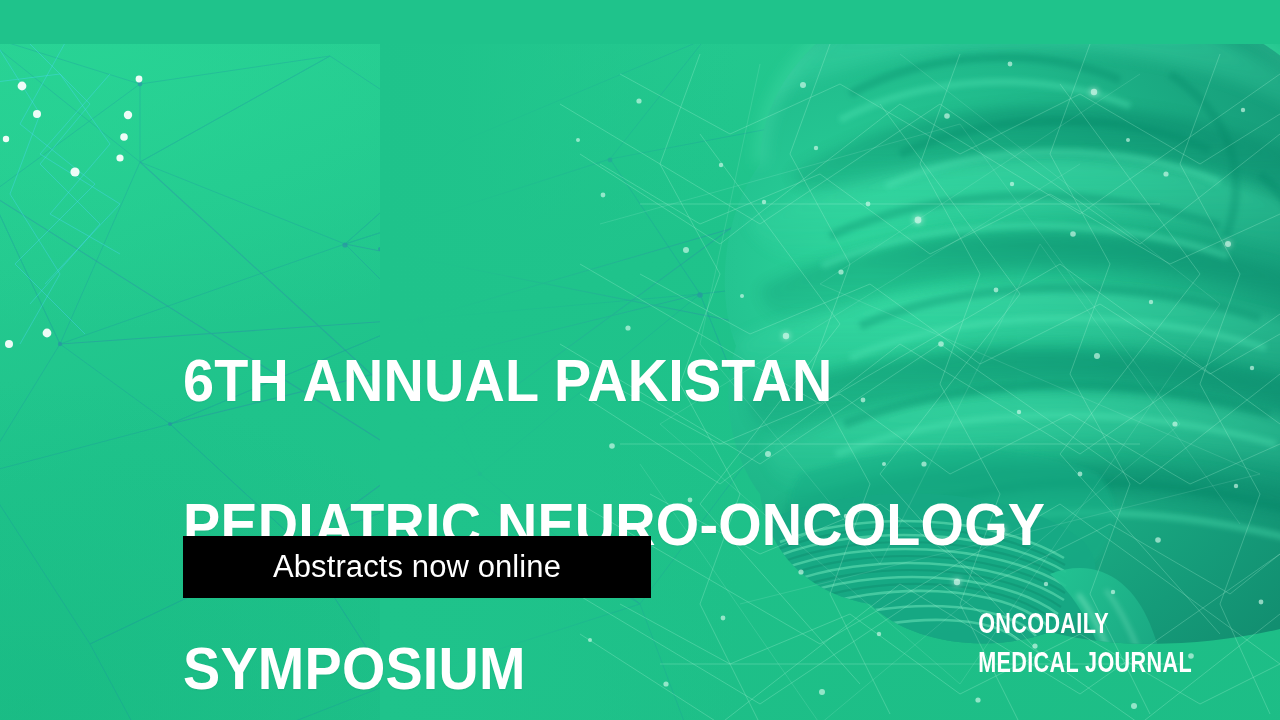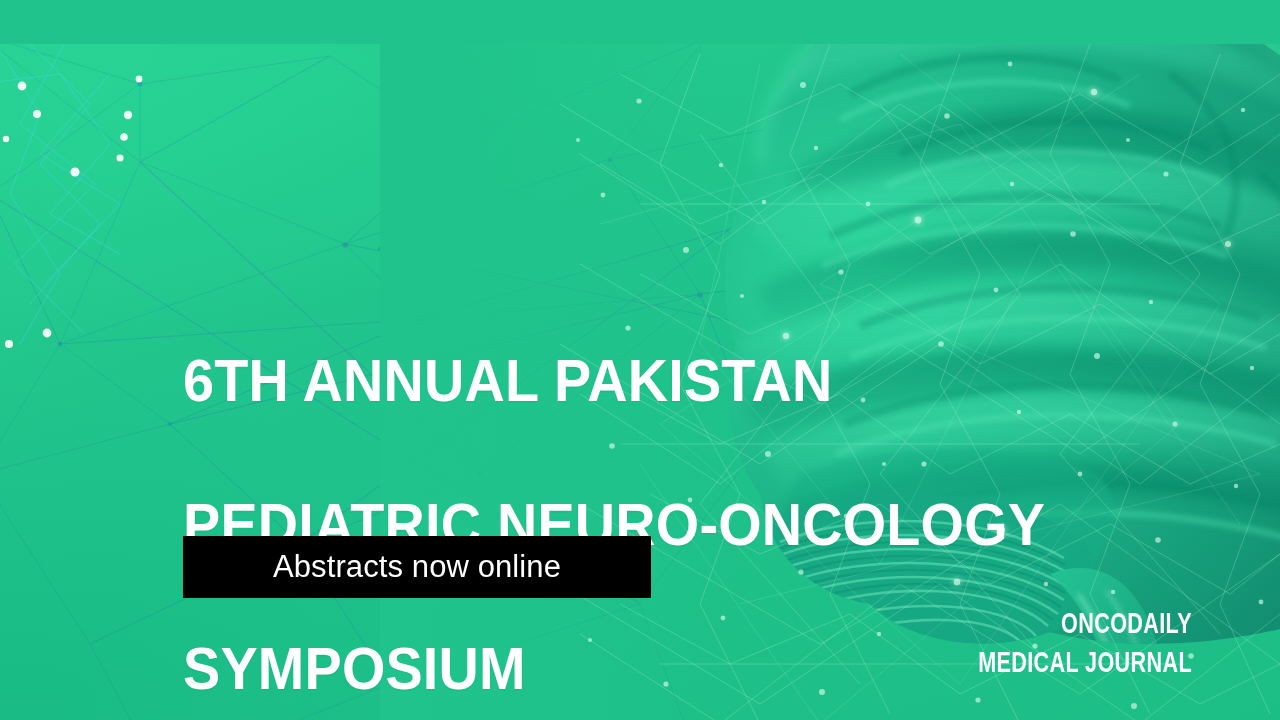--- a/index.html
+++ b/index.html
@@ -93,21 +93,20 @@
     font-size:31px;
     line-height:31px;
     letter-spacing:0.1px;
     transform:translateY(-1px);
     text-align:center;
   }
 
   #brand-logo {
     position:absolute;
     right:88px; top:564px;
-    text-align:right;
     color:#ffffff;
     font-family:"Liberation Sans", sans-serif;
     font-weight:700;
     text-transform:uppercase;
   }
   #brand-line-1 {
     display:block;
     font-size:30px;
     line-height:30px;
     letter-spacing:0.5px;

